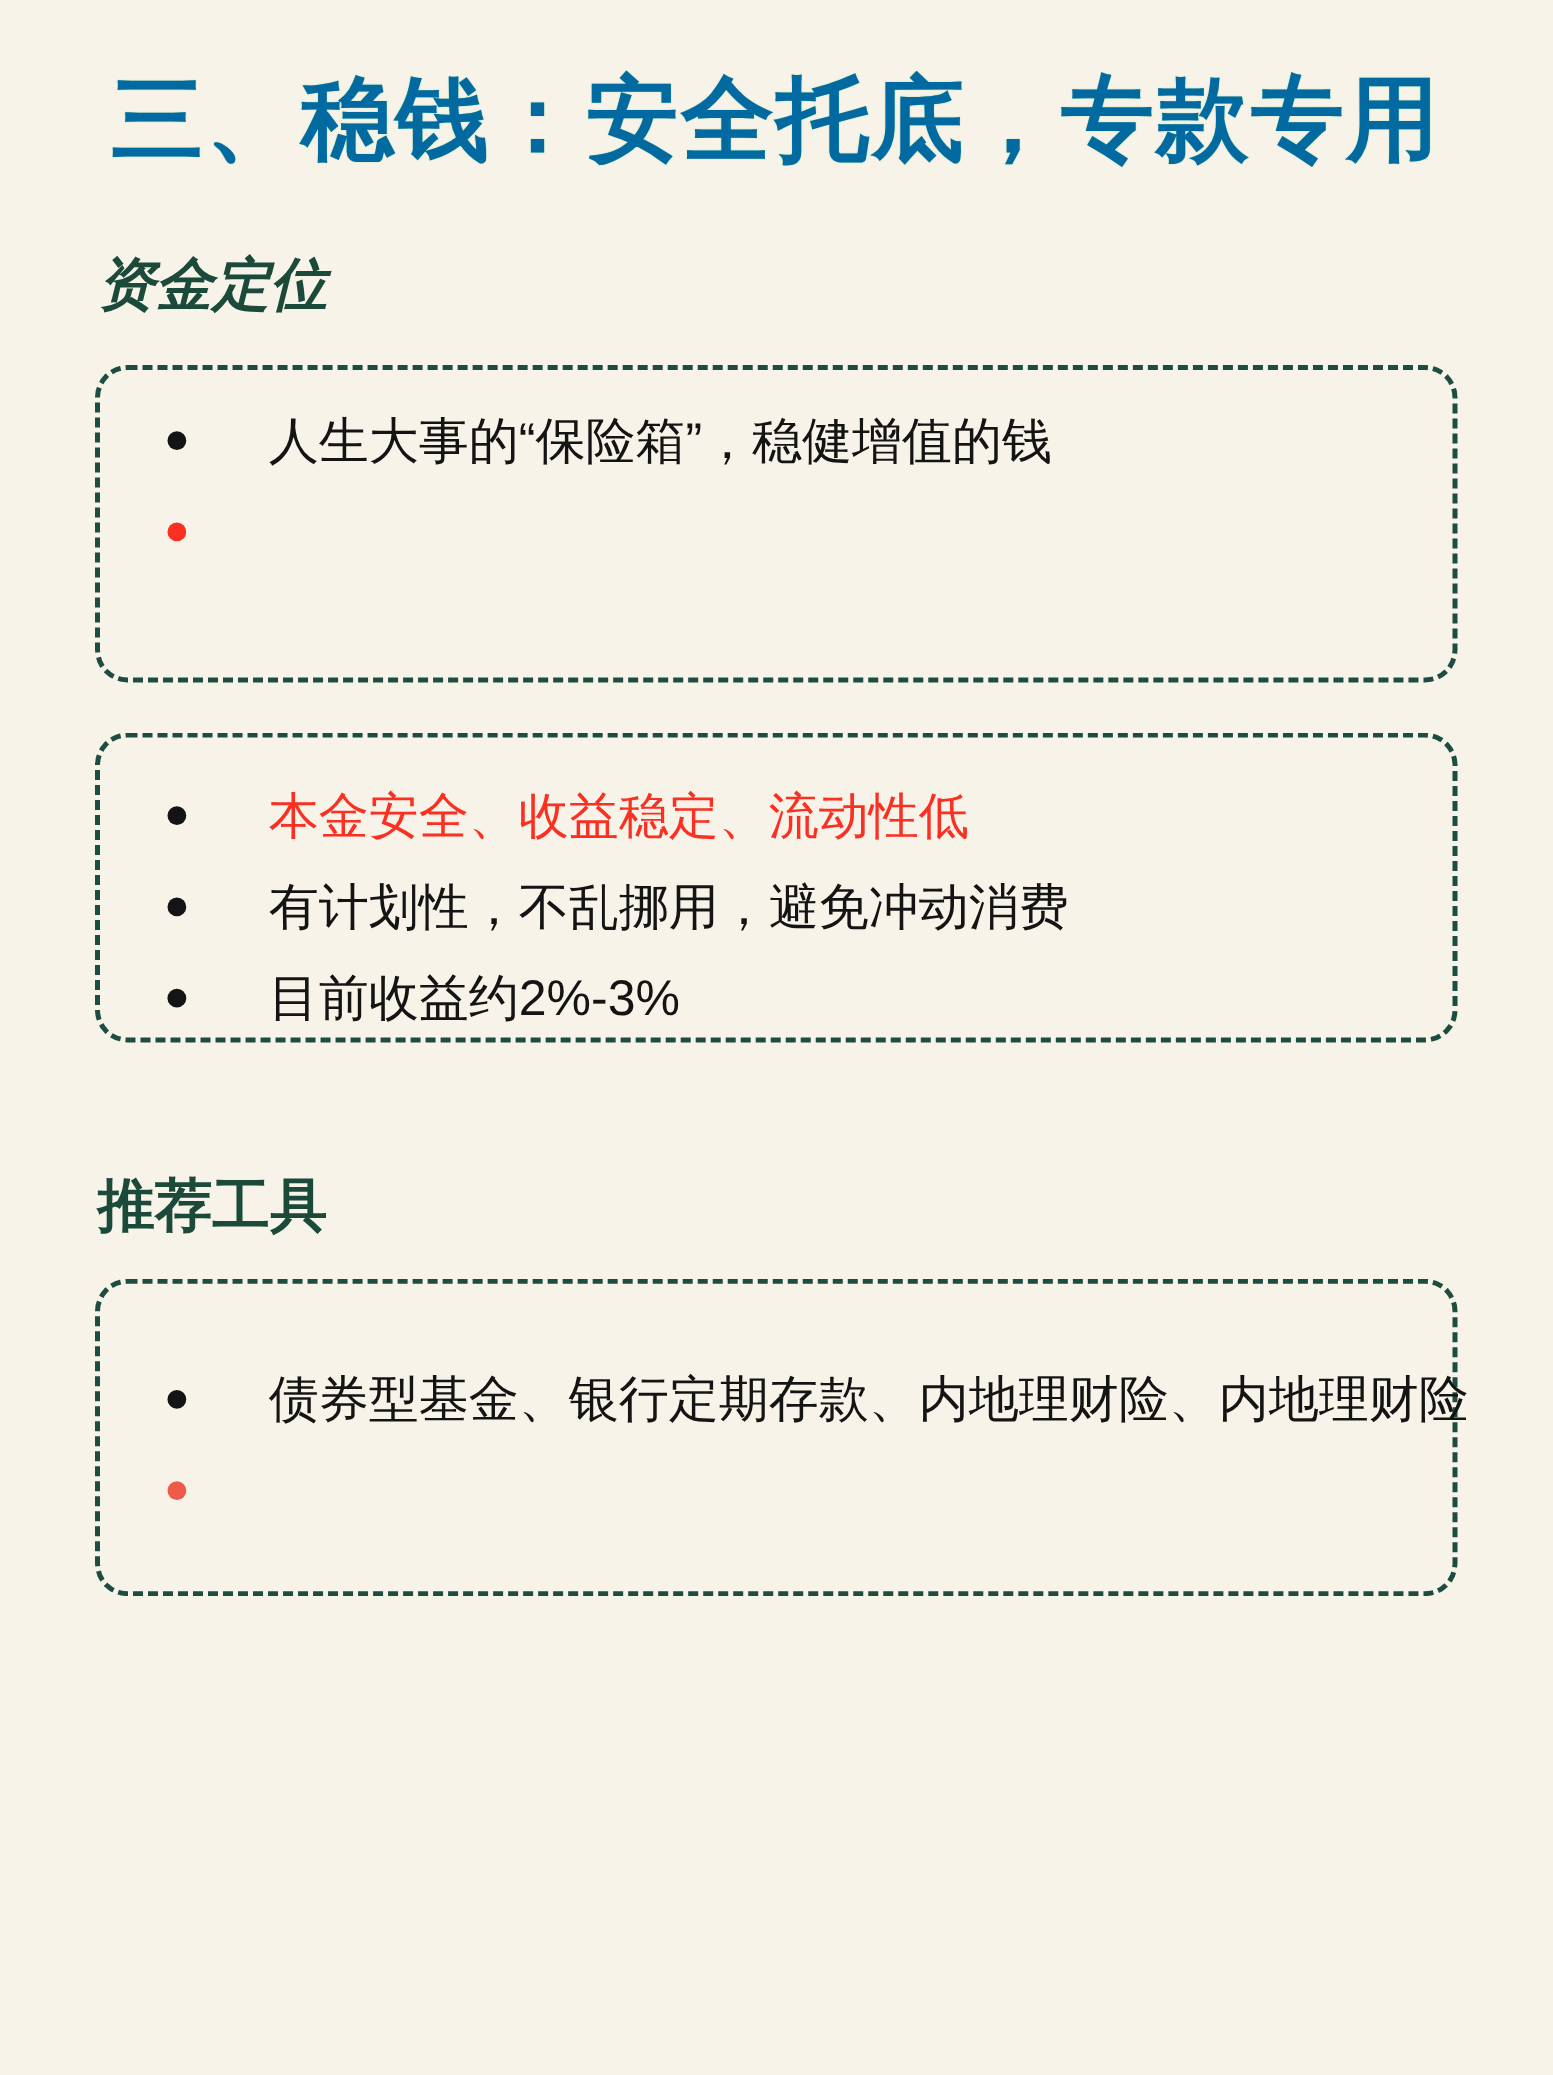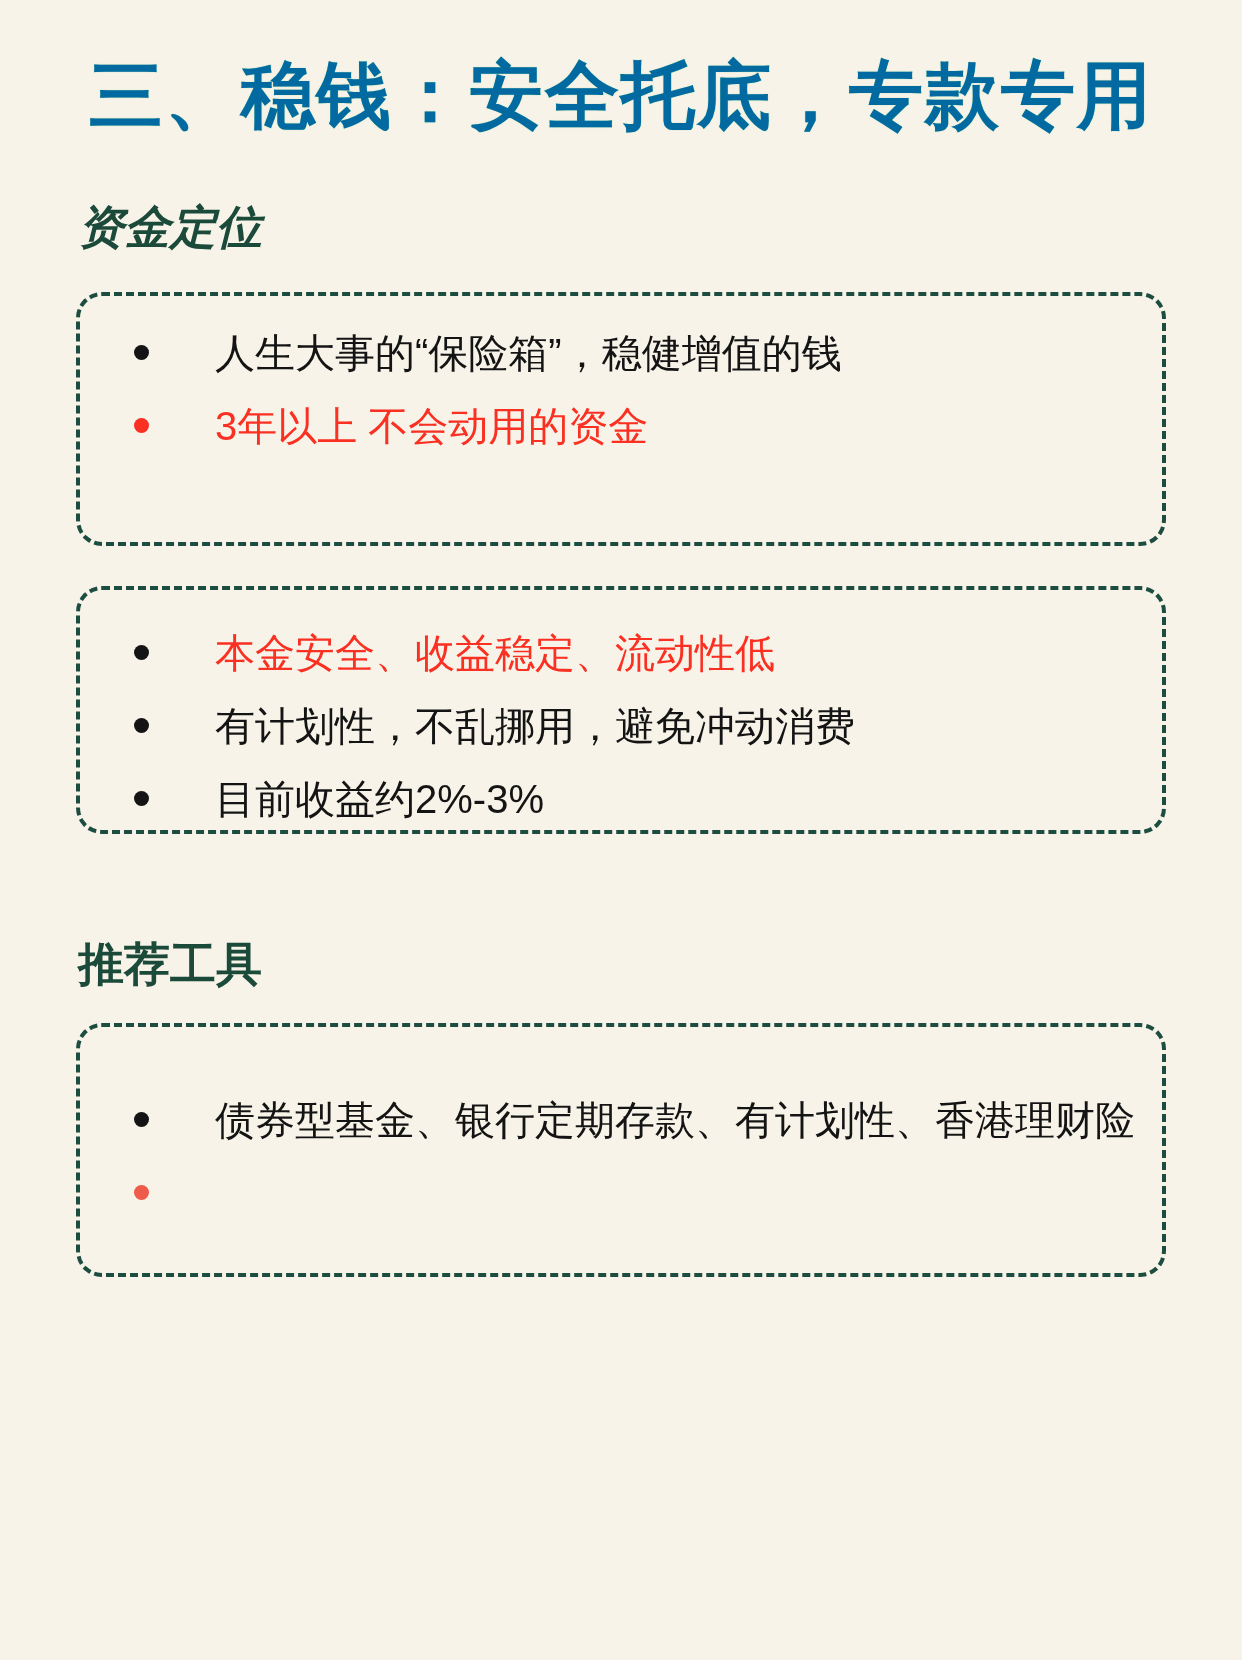--- a/index.html
+++ b/index.html
@@ -78,21 +78,20 @@
 
   <h2 class="section-heading heading-1">资金定位</h2>
   <div class="dashed-box box-1">
     <ul class="bullet-list">
       <li class="bullet-item" style="color: rgb(20, 20, 20);">
         <span class="bullet-dot" style="color: rgb(20, 20, 20);"></span>
         <span class="bullet-text">人生大事的“保险箱”，稳健增值的钱</span>
       </li>
       <li class="bullet-item" style="color: rgb(249, 48, 34);">
         <span class="bullet-dot" style="color: rgb(249, 48, 34);"></span>
-        <span class="bullet-text">3年以上 不会动用的资金</span>
       </li>
     </ul>
   </div>
 
   <div class="dashed-box box-2">
     <ul class="bullet-list">
       <li class="bullet-item" style="color: rgb(249, 48, 34);">
         <span class="bullet-dot" style="color: rgb(20, 20, 20);"></span>
         <span class="bullet-text">本金安全、收益稳定、流动性低</span>
       </li>
@@ -105,21 +104,21 @@
         <span class="bullet-text">目前收益约2%-3%</span>
       </li>
     </ul>
   </div>
 
   <h2 class="section-heading heading-3">推荐工具</h2>
   <div class="dashed-box box-3">
     <ul class="bullet-list">
       <li class="bullet-item" style="color: rgb(20, 20, 20);">
         <span class="bullet-dot" style="color: rgb(20, 20, 20);"></span>
-        <span class="bullet-text">债券型基金、银行定期存款、有计划性、香港理财险</span>
+        <span class="bullet-text">债券型基金、银行定期存款、内地理财险、内地理财险</span>
       </li>
       <li class="bullet-item" style="color: rgb(239, 91, 75);">
         <span class="bullet-dot" style="color: rgb(239, 91, 75);"></span>
       </li>
     </ul>
   </div>
 
 </div>
 
 </body></html>

